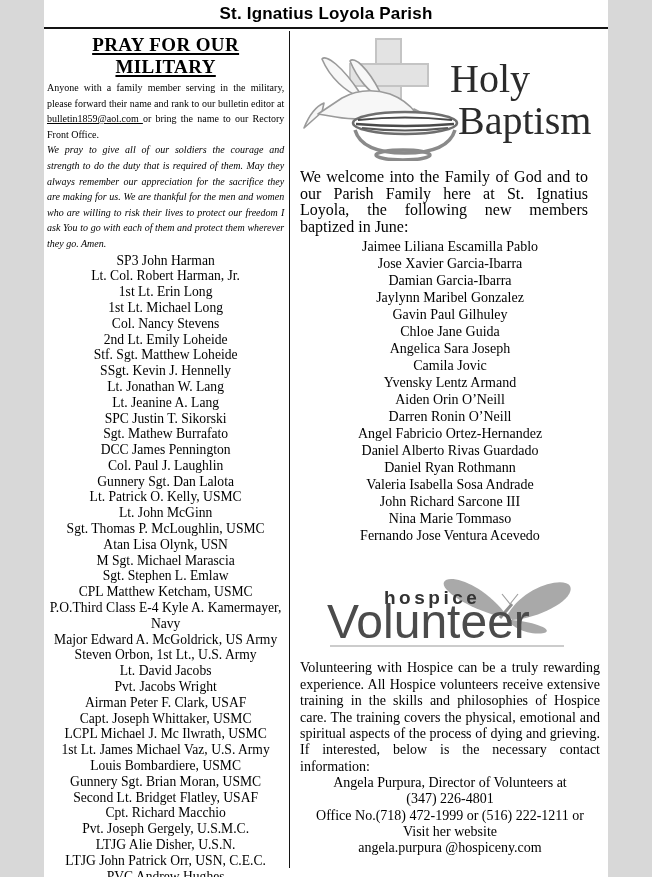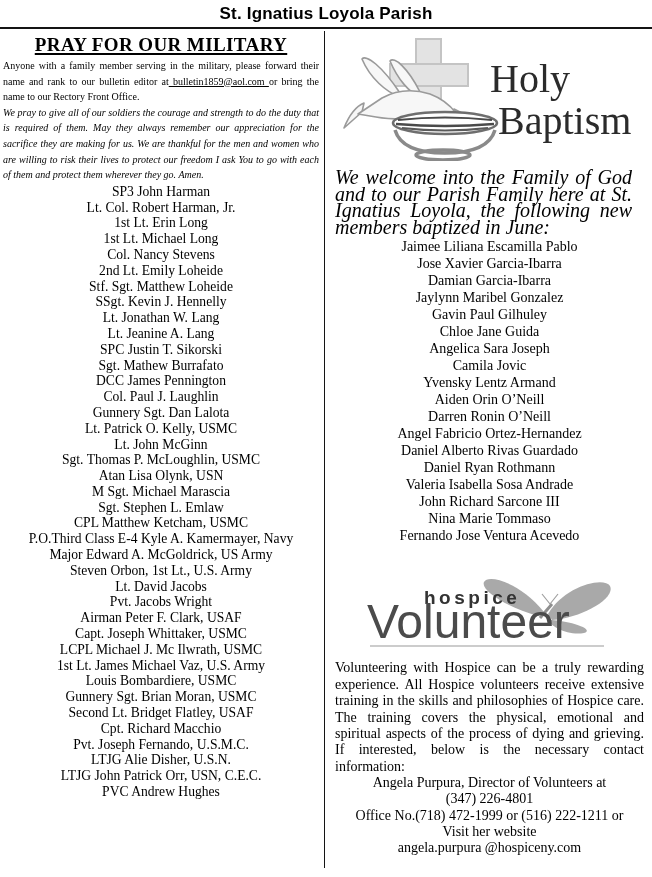--- a/index.html
+++ b/index.html
@@ -1,17 +1,17 @@
 <!DOCTYPE html>
 <html><head>
 <meta charset="utf-8">
 <style>
   html,body { margin:0; padding:0; background:#d8d8d8; }
   .page {
-    position:relative; width:652px; height:877px; margin:0 auto;
+    position:relative; width:564px; height:877px; margin:0 auto;
     background:#ffffff; color:#000;
     font-family:"Liberation Serif", serif;
     overflow:hidden;
   }
   .page-title {
     text-align:center; padding-top:4px;
     font-family:"Liberation Sans", sans-serif;
     font-weight:bold; font-size:17px; letter-spacing:0.2px;
   }
   .top-rule { position:absolute; left:0; top:27px; width:652px; height:2px; background:#141414; }
@@ -24,21 +24,21 @@
     text-align:center; font-weight:bold; font-size:19px; letter-spacing:0.4px;
     text-decoration:underline; text-decoration-thickness:2px; text-underline-offset:2px;
     margin:1px 0 2px 0;
   }
   .para  { font-size:10px; line-height:15.6px; text-align:justify; margin:0; }
   .prayer{ font-style:italic; }
   .email-link { text-decoration:underline; }
   .names-list { text-align:center; font-size:13.6px; line-height:15.8px; margin-top:1px; }
 
   .baptism-logo   { display:block; margin:5px auto 8px auto; }
-  .welcome        { font-size:20px; line-height:16.6px; text-align:justify; margin:0 12px 3px 0;font-style:italic; }
+  .welcome        { font-size:16px; line-height:16.6px; text-align:justify; margin:0 12px 3px 0; }
   .baptized-list  { text-align:center; font-size:14px; line-height:17px; }
 
   .volunteer-logo { display:block; margin:30px auto 10px auto; }
   .hospice-body   { font-size:14px; line-height:16.4px; text-align:justify; margin:0; }
   .contact-list   { text-align:center; font-size:14px; line-height:16.2px; }
 
   .logo-serif { font-family:"Liberation Serif", serif; }
   .logo-sans  { font-family:"Liberation Sans", sans-serif; }
 </style>
 </head>
@@ -87,21 +87,21 @@
           <div>Lt. David Jacobs</div>
           <div>Pvt. Jacobs Wright</div>
           <div>Airman Peter F. Clark, USAF</div>
           <div>Capt. Joseph Whittaker, USMC</div>
           <div>LCPL Michael J. Mc Ilwrath, USMC</div>
           <div>1st Lt. James Michael Vaz, U.S. Army</div>
           <div>Louis Bombardiere, USMC</div>
           <div>Gunnery Sgt. Brian Moran, USMC</div>
           <div>Second Lt. Bridget Flatley, USAF</div>
           <div>Cpt. Richard Macchio</div>
-          <div>Pvt. Joseph Fernando, U.S.M.C.</div>
+          <div>Pvt. Joseph Gergely, U.S.M.C.</div>
           <div>LTJG Alie Disher, U.S.N.</div>
           <div>LTJG John Patrick Orr, USN, C.E.C.</div>
           <div>PVC Andrew Hughes</div>
         </div>
     </div>
 
     <div class="divider"></div>
 
     <div class="col-right">
 

